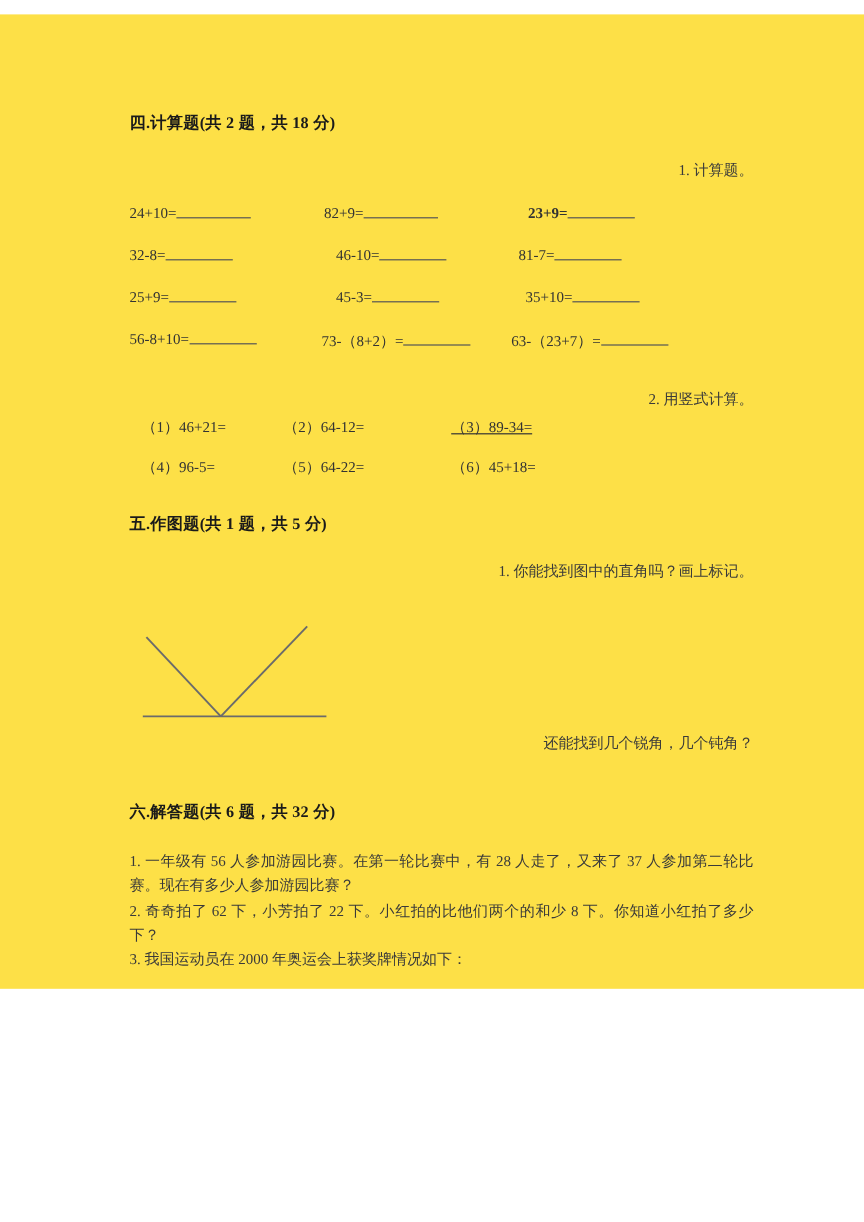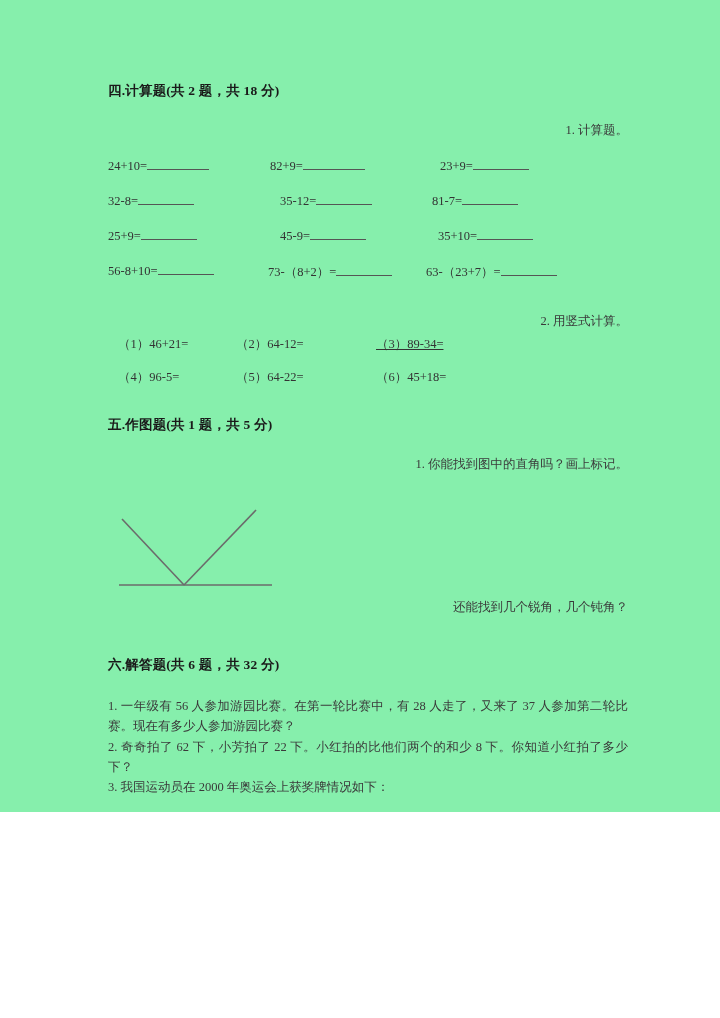--- a/index.html
+++ b/index.html
@@ -11,24 +11,24 @@
     width: 720px;
     height: 1018px;
     position: relative;
     font-family: "Liberation Serif", "DejaVu Serif", serif;
     color: #222222;
     overflow: hidden;
   }
 
   .page {
     position: absolute;
-    left: 0; top: 0;
+    left: 0; top: 12px;
     width: 720px;
     height: 812px;
-    background: #86efac;
+    background: #fde047;
   }
 
   .content {
     position: absolute;
     left: 108px;
     top: 82px;
     width: 520px;
   }
 
   .section-heading {
@@ -116,32 +116,32 @@
 
     <div class="spacer-md"></div>
 
     <p class="q-label">1. 计算题。</p>
 
     <div class="calc-rows">
 
       <div class="calc-row">
         <span class="calc-cell" style="left:0px;"><span>24+10=</span><span class="blank b-long"></span></span>
         <span class="calc-cell" style="left:162px;"><span>82+9=</span><span class="blank b-long"></span></span>
-        <span class="calc-cell" style="left:332px;"><span>23+9=</span><span class="blank b-mid"></span></span>
+        <span class="calc-cell" style="left:332px;font-weight:bold;"><span>23+9=</span><span class="blank b-mid"></span></span>
       </div>
 
       <div class="calc-row">
         <span class="calc-cell" style="left:0px;"><span>32-8=</span><span class="blank b-mid"></span></span>
-        <span class="calc-cell" style="left:172px;"><span>35-12=</span><span class="blank b-mid"></span></span>
+        <span class="calc-cell" style="left:172px;"><span>46-10=</span><span class="blank b-mid"></span></span>
         <span class="calc-cell" style="left:324px;"><span>81-7=</span><span class="blank b-mid"></span></span>
       </div>
 
       <div class="calc-row">
         <span class="calc-cell" style="left:0px;"><span>25+9=</span><span class="blank b-mid"></span></span>
-        <span class="calc-cell" style="left:172px;"><span>45-9=</span><span class="blank b-mid"></span></span>
+        <span class="calc-cell" style="left:172px;"><span>45-3=</span><span class="blank b-mid"></span></span>
         <span class="calc-cell" style="left:330px;"><span>35+10=</span><span class="blank b-mid"></span></span>
       </div>
 
       <div class="calc-row">
         <span class="calc-cell" style="left:0px;"><span>56-8+10=</span><span class="blank b-mid"></span></span>
         <span class="calc-cell" style="left:160px;"><span>73-（8+2）=</span><span class="blank b-mid"></span></span>
         <span class="calc-cell" style="left:318px;"><span>63-（23+7）=</span><span class="blank b-mid"></span></span>
       </div>
 
     </div>

